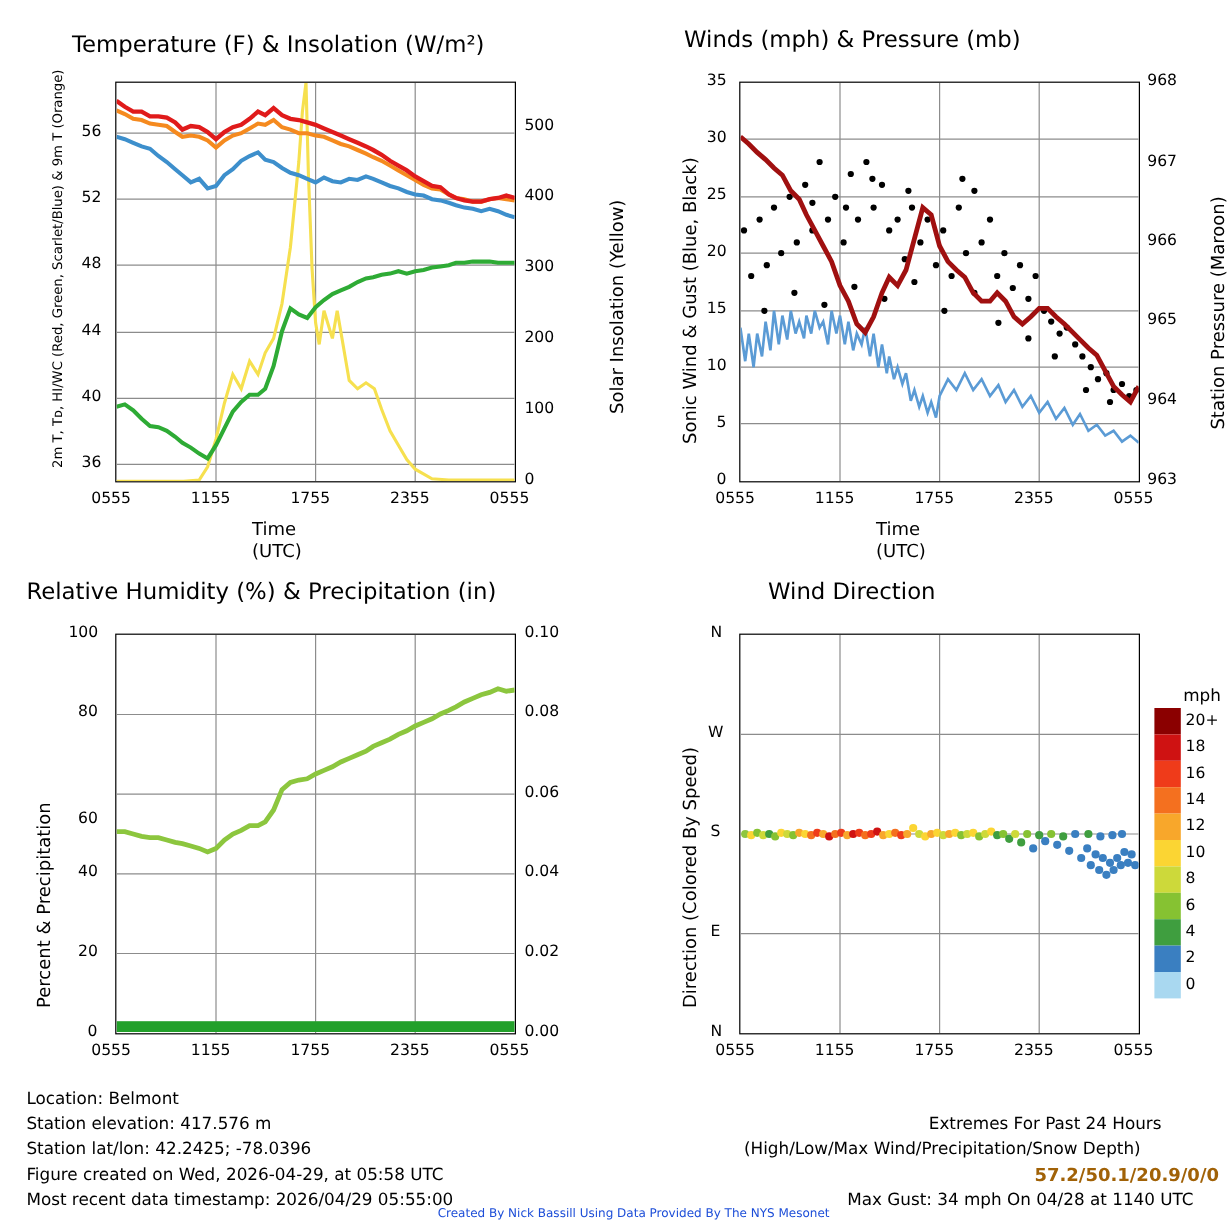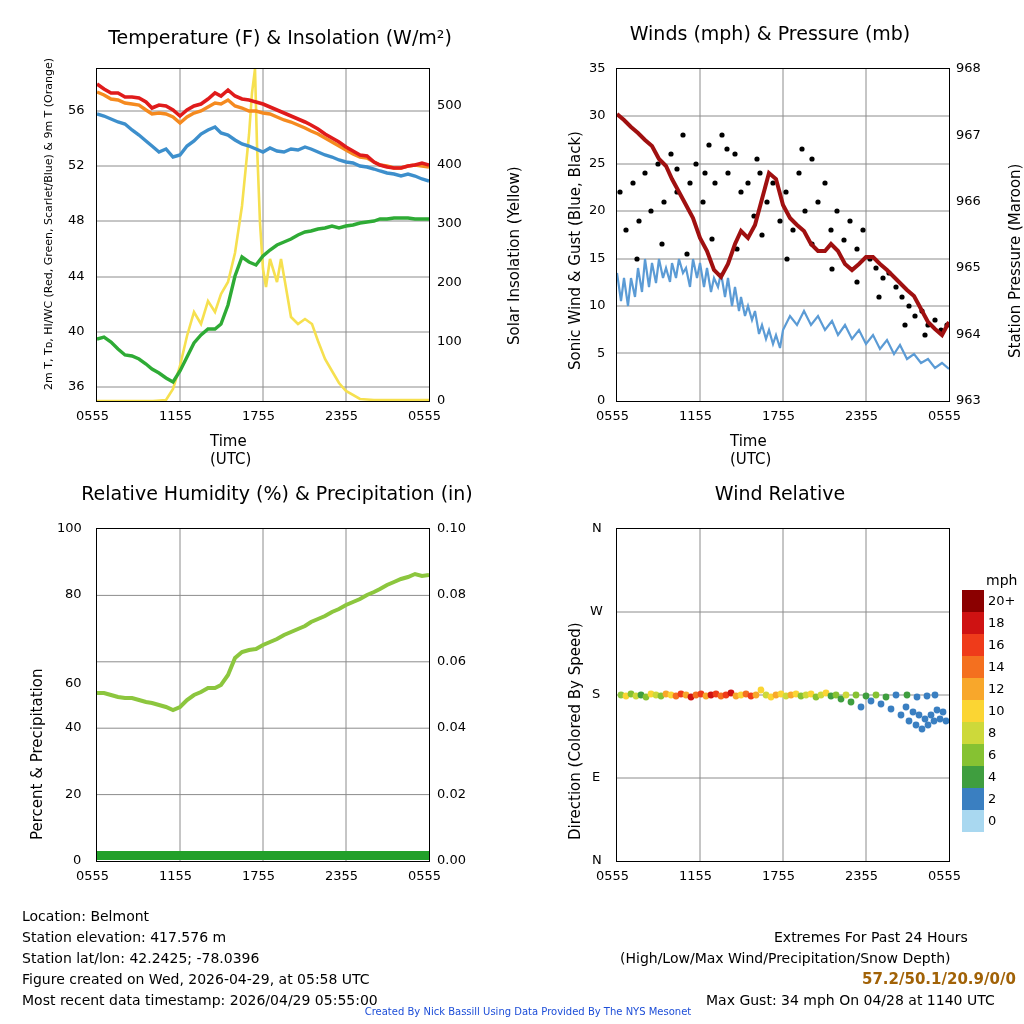--- a/index.html
+++ b/index.html
@@ -7,21 +7,21 @@
     width:1024px;height:1024px;
     background:#ffffff;
     font-family:"DejaVu Sans", sans-serif;
     color:#000;
     overflow:hidden;
     position:relative;
   }
   .panel{position:absolute;}
   .ptitle{
     position:absolute;
-    text-align:center;
+    text-align:left;
     font-size:19px;
     white-space:nowrap;
   }
   .axlabel{font-size:15px;}
   .ticklab{position:absolute;font-size:13px;white-space:nowrap;}
   .plotbox{position:absolute;border:1px solid #000;background:#fff;overflow:hidden;}
   .vrot{
     position:absolute;
     transform-origin:0 0;
     transform:rotate(-90deg);
@@ -263,21 +263,21 @@
   <div class="ticklab" style="left:437px;top:520px;">0.10</div>
 
   <div class="ticklab" style="left:76px;top:868px;">0555</div>
   <div class="ticklab" style="left:159px;top:868px;">1155</div>
   <div class="ticklab" style="left:242px;top:868px;">1755</div>
   <div class="ticklab" style="left:325px;top:868px;">2355</div>
   <div class="ticklab" style="left:408px;top:868px;">0555</div>
 </div>
 
 <div class="panel">
-  <div class="ptitle" style="left:640px;top:482px;width:280px;">Wind Relative</div>
+  <div class="ptitle" style="left:640px;top:482px;width:280px;">Wind Direction</div>
 
   <div class="vrot" style="left:566px;top:840px;">Direction (Colored By Speed)</div>
 
   <div class="plotbox" style="left:616px;top:528px;width:332px;height:332px;">
     <svg width="332" height="332" viewBox="0 0 332 332">
       <g stroke="#8c8c8c" stroke-width="1">
         <line x1="83" y1="0" x2="83" y2="332"></line>
         <line x1="166" y1="0" x2="166" y2="332"></line>
         <line x1="249" y1="0" x2="249" y2="332"></line>
         <line x1="0" y1="83" x2="332" y2="83"></line>

